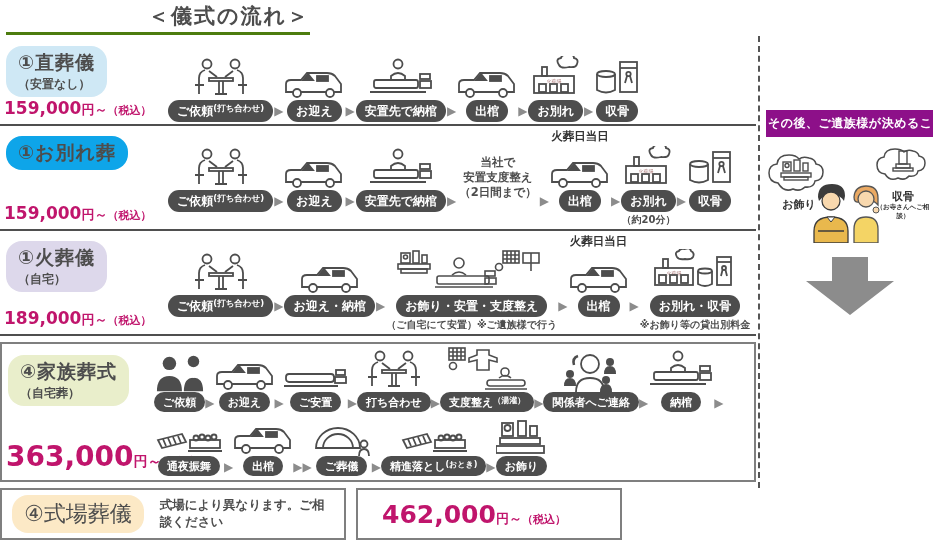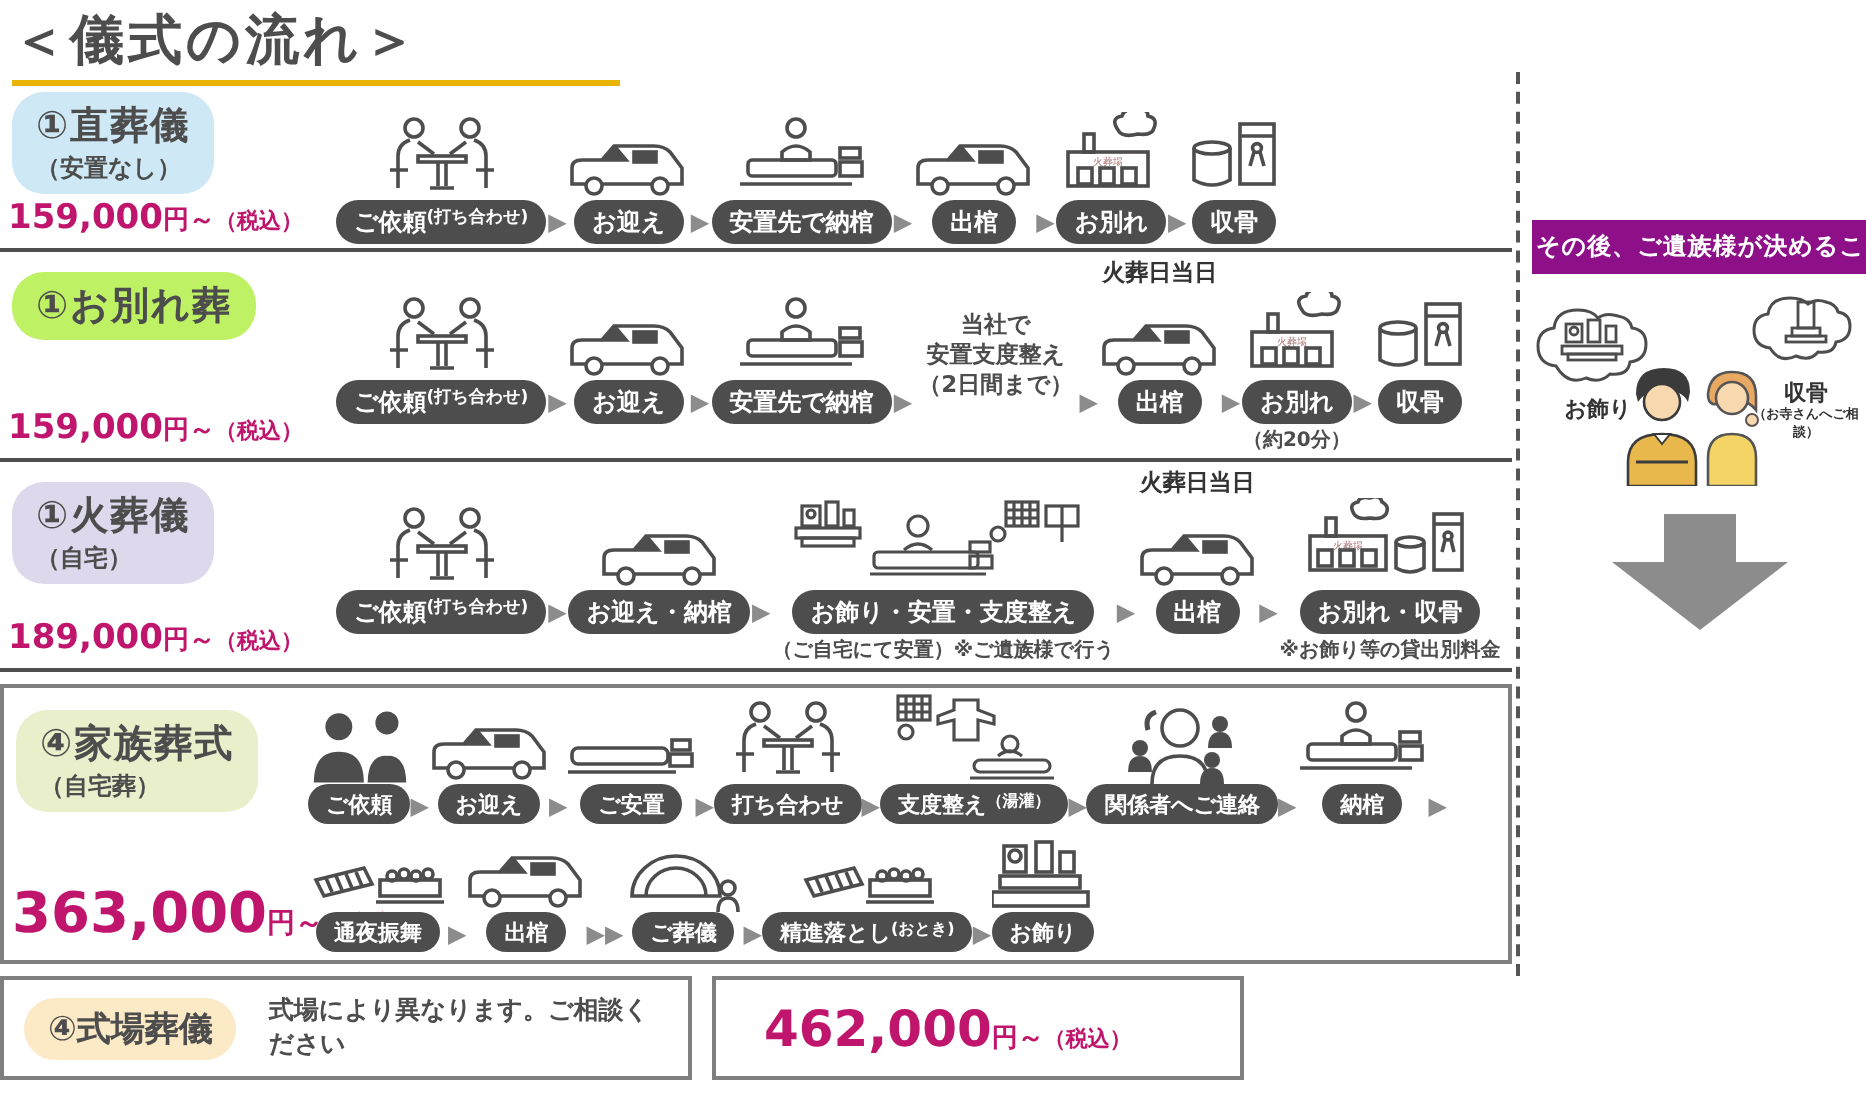--- a/index.html
+++ b/index.html
@@ -2,22 +2,22 @@
 <html style="--price: #c0156c; --pill: #4d4d4d; --arrow: #8c8c8c;"><head>
 <meta charset="utf-8">
 <style>
   html,body{margin:0;padding:0;}
   body{
     width:933px;height:550px;position:relative;overflow:hidden;background:#fff;
     font-family:"DejaVu Sans","Liberation Sans",sans-serif;color:#4d4d4d;
   }
   .title{
     position:absolute;left:6px;top:2px;width:304px;
-    font-size:27px;font-weight:bold;letter-spacing:2px;color:#4d4d4d;
-    border-bottom:3px solid #eab308;padding-bottom:2px;
+    font-size:21px;font-weight:bold;letter-spacing:2px;color:#4d4d4d;
+    border-bottom:3px solid #4d7c0f;padding-bottom:2px;text-align:right;
   }
   .flow{position:absolute;left:0;top:36px;width:756px;}
   .flow-row{display:flex;padding:3px 0 2px 0;}
   .flow-row:not(.boxed){border-bottom:2px solid #4f4f4f;}
   .flow-row.boxed{border:2px solid #7f7f7f;margin-top:6px;padding:4px 0;}
   .row-head{width:168px;flex:0 0 auto;display:flex;flex-direction:column;}
   .boxed .row-head{width:152px;}
   .row-label{align-self:flex-start;margin:7px 0 0 6px;padding:4px 12px;border-radius:16px;color:#4d4d4d;}
   .row-label-main{font-size:19px;font-weight:bold;letter-spacing:1px;white-space:nowrap;}
   .row-label-sub{font-size:12px;font-weight:bold;}
@@ -42,21 +42,21 @@
   .step-note{font-size:10px;font-weight:bold;color:#4d4d4d;white-space:nowrap;margin-top:1px;}
   .sep{color:var(--arrow,#8c8c8c);font-size:12px;line-height:1;margin:0 1px;}
   .step-line .sep{margin-top:66px;}
   .step-line.compact .sep{margin-top:47px;margin-left:0;margin-right:0;}
   .step-text{margin-top:26px;font-size:11.5px;font-weight:bold;color:#4d4d4d;text-align:center;line-height:1.32;padding:0 2px;white-space:nowrap;}
   .step-line.compact{margin-top:2px;}
   .bottom-row{display:flex;margin-top:6px;}
   .bbox{border:2px solid #7f7f7f;height:48px;display:flex;align-items:center;padding:0 10px;box-sizing:content-box;}
   .bbox-0{width:322px;}
   .bbox-1{margin-left:10px;width:242px;}
-  .blabel{padding:4px 12px;border-radius:16px;font-size:17px;font-weight:bold;color:#4d4d4d;white-space:nowrap;}
+  .blabel{padding:4px 12px;border-radius:16px;font-size:22px;font-weight:normal;color:#4d4d4d;white-space:nowrap;}
   .btext{margin-left:16px;font-size:12.5px;font-weight:bold;color:#4d4d4d;}
   .bprice{margin-left:14px;white-space:nowrap;color:var(--price,#c0156c);font-weight:bold;}
   .bprice .price_num{font-size:25px;}
   .vsep{position:absolute;left:758px;top:36px;height:452px;border-left:2px dashed #555;}
   .side{position:absolute;left:766px;top:110px;width:167px;}
   .side-banner{background:#8d1089;color:#fff;font-size:12px;font-weight:bold;text-align:center;padding:5px 2px;letter-spacing:0.5px;white-space:nowrap;}
   .side-illu{position:relative;height:104px;margin-top:6px;}
   .bubble{position:absolute;text-align:center;}
   .bubble-l{left:0;top:8px;width:66px;}
   .bubble-r{right:0;top:0;width:60px;}
@@ -182,21 +182,21 @@
               </div>
               <div class="step-pill">
                 <span class="pill-label">収骨</span>
               </div>
             </div>
           </div>
         </div>
       </div>
       <div class="flow-row">
         <div class="row-head">
-          <div class="row-label" style="background: #bef264;">
+          <div class="row-label" style="background: #0ea5e9;">
             <div class="row-label-main">①お別れ葬</div>
           </div>
           <div class="row-price"><span class="price_num">159,000</span><span class="price_unit">円～</span><span class="price_tax">（税込）</span></div>
         </div>
         <div class="row-steps">
           <div class="step-line">
             <div class="step">
               <div class="step-top"></div>
               <div class="step-icon">
                 <svg width="56" height="42" viewBox="0 0 56 42" fill="none" stroke="#4d4d4d" stroke-width="1.8">

